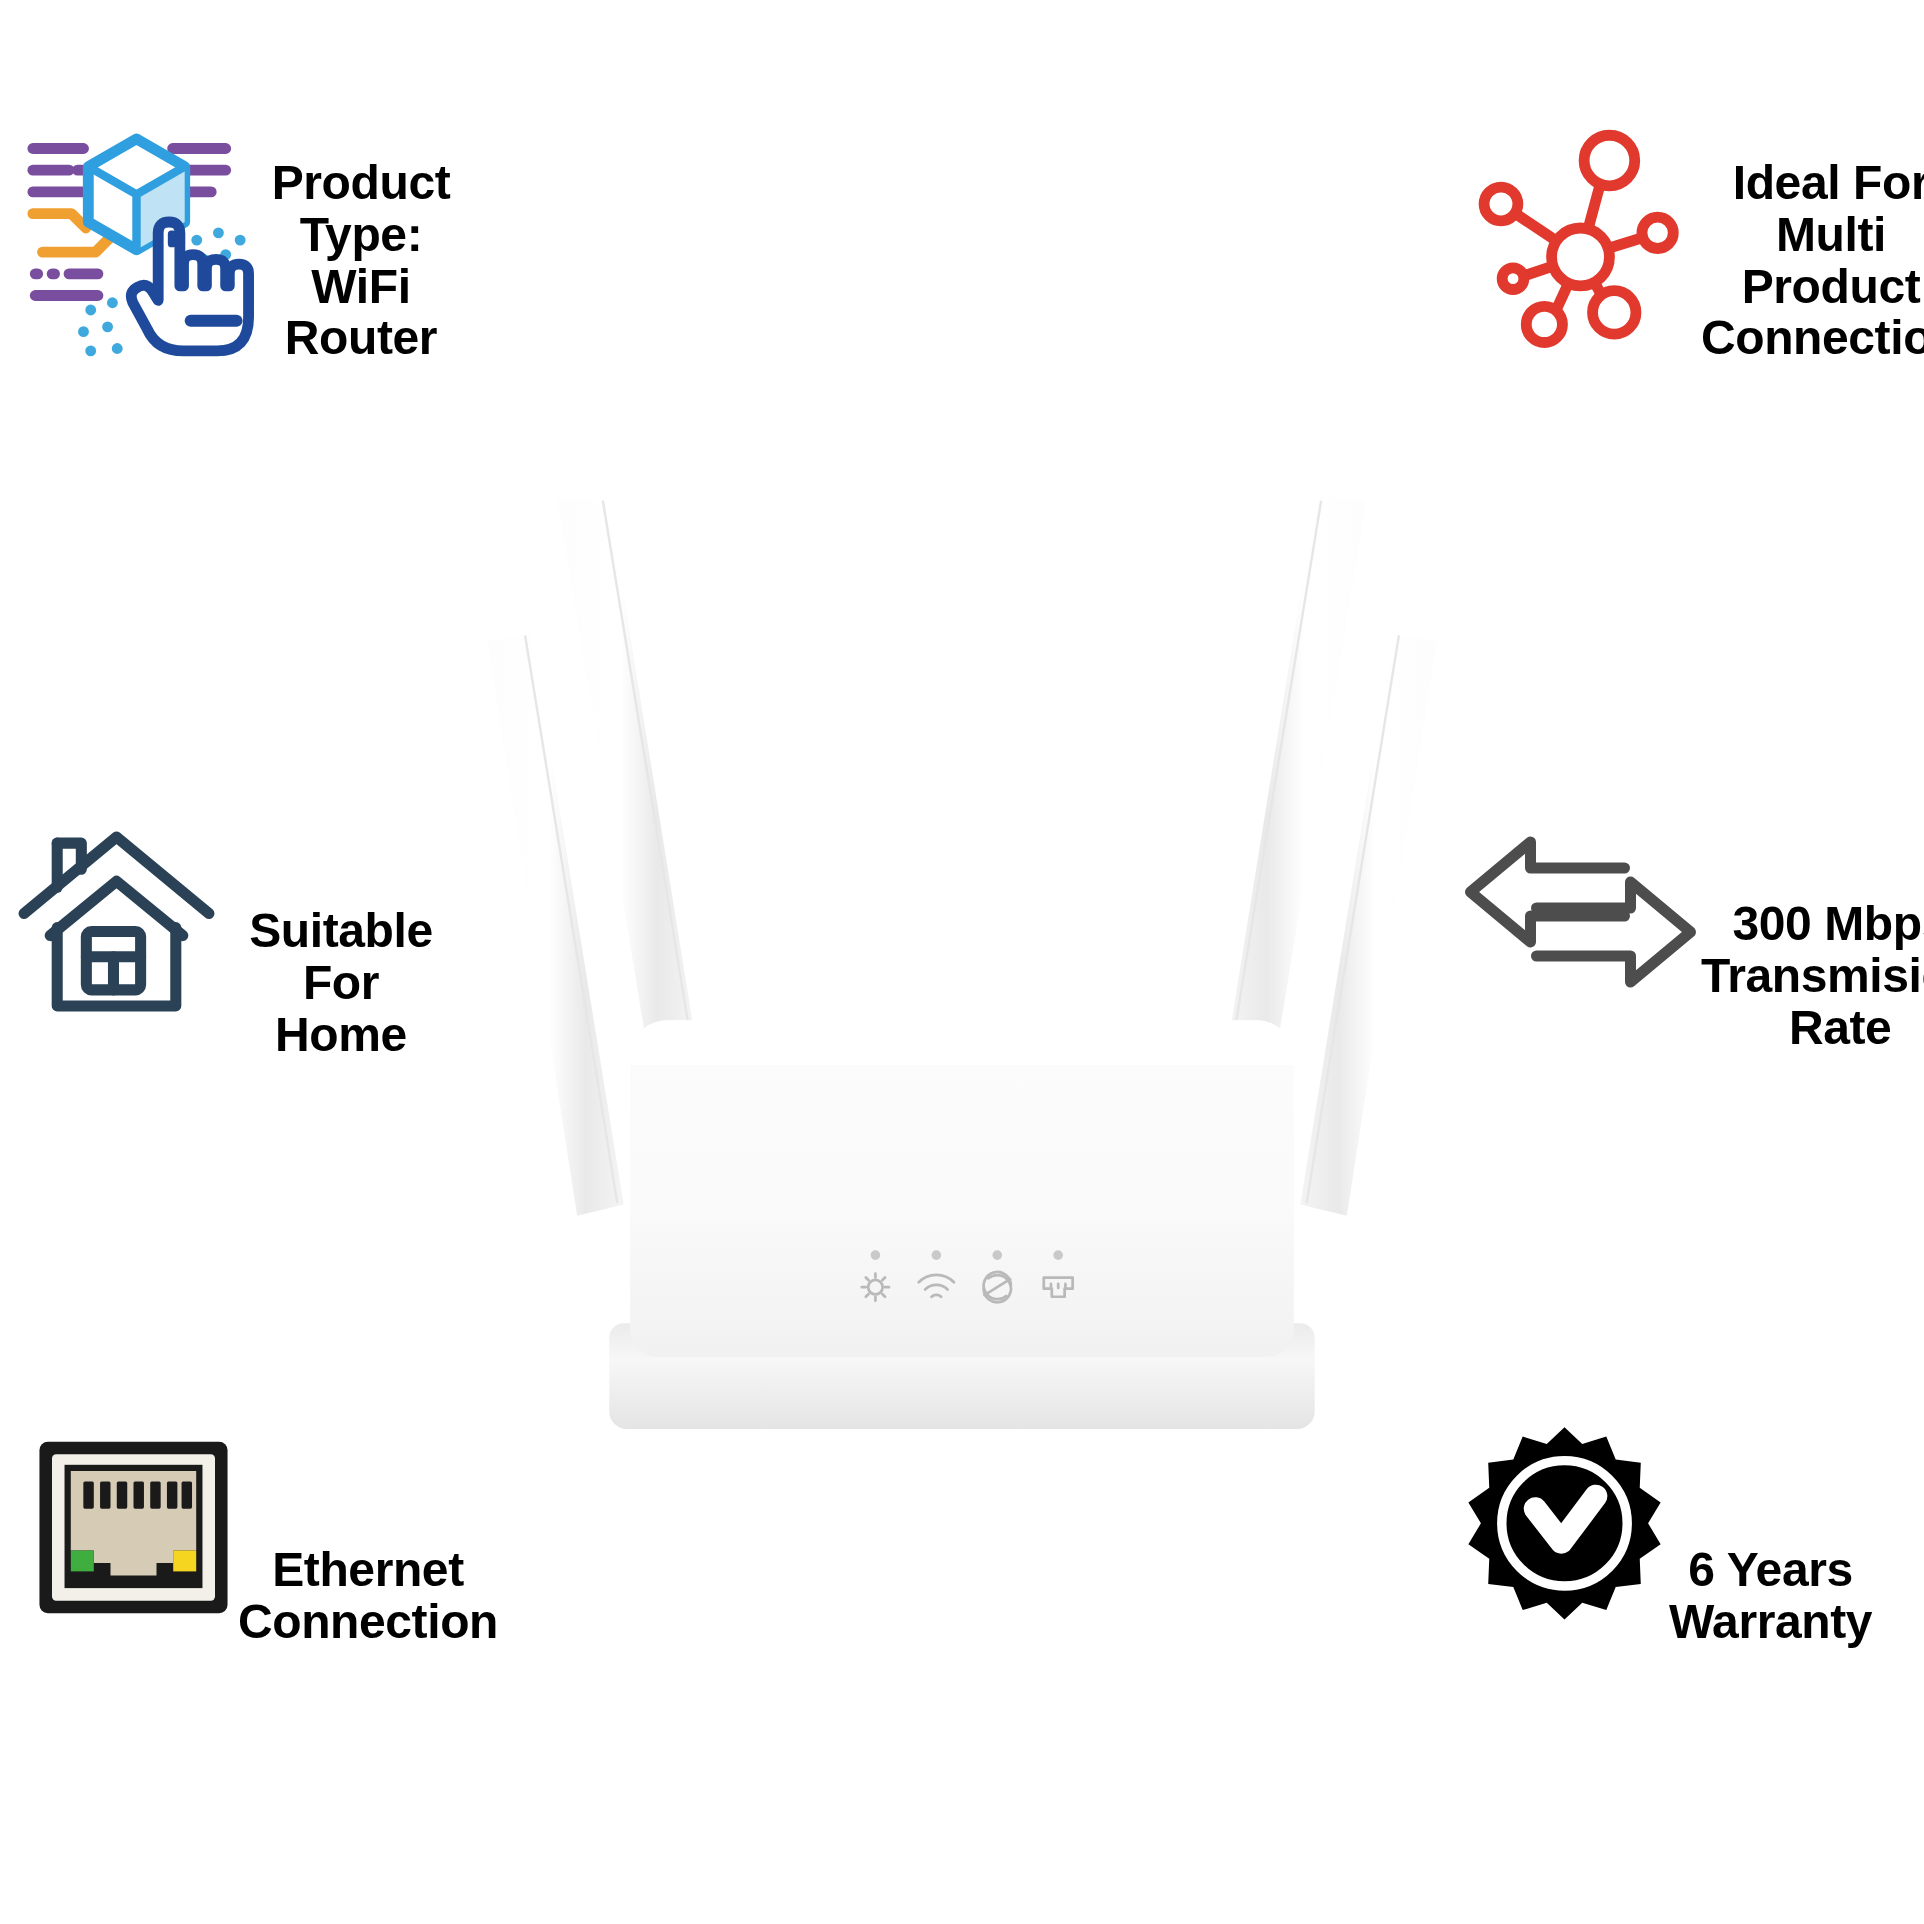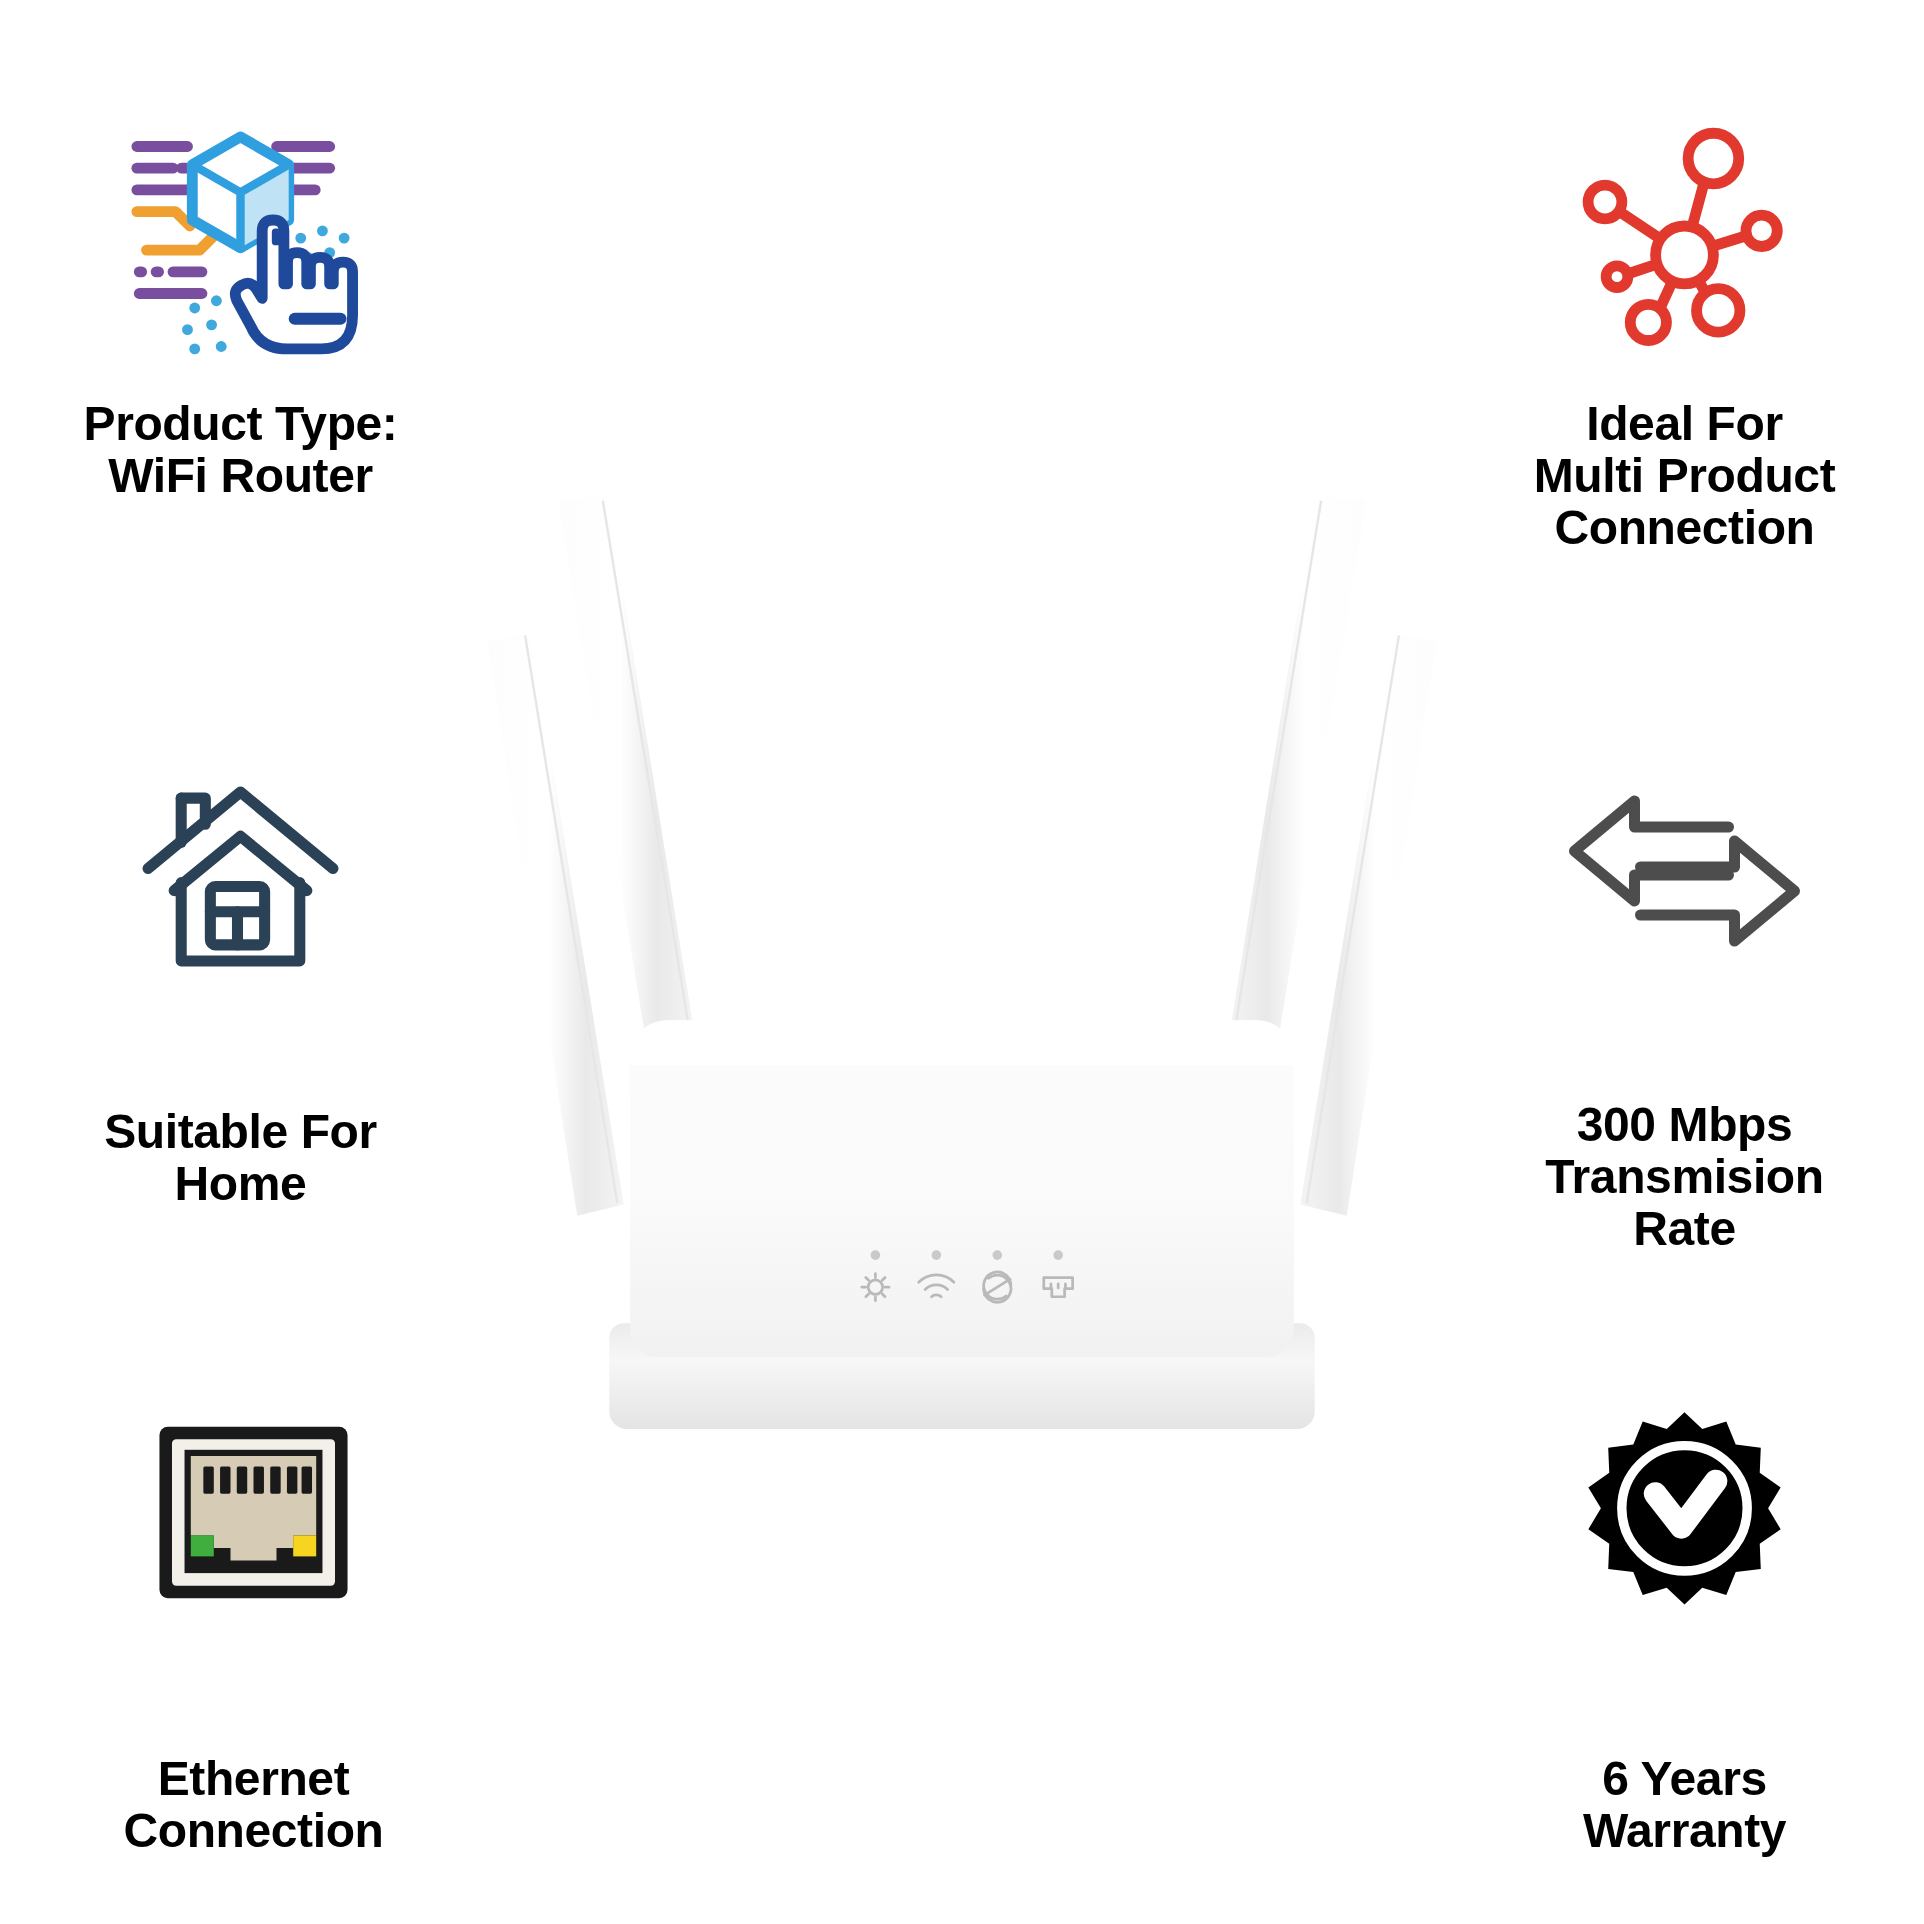--- a/index.html
+++ b/index.html
@@ -17,21 +17,20 @@
     position: relative;
     width: 1925px;
     height: 1925px;
     background: #ffffff;
   }
 
   
   .feature {
     position: absolute;
     display: flex;
-    flex-direction: column;
     align-items: center;
     width: 449px;
   }
 
   .feature-icon {
     display: flex;
     align-items: center;
     justify-content: center;
   }
 

